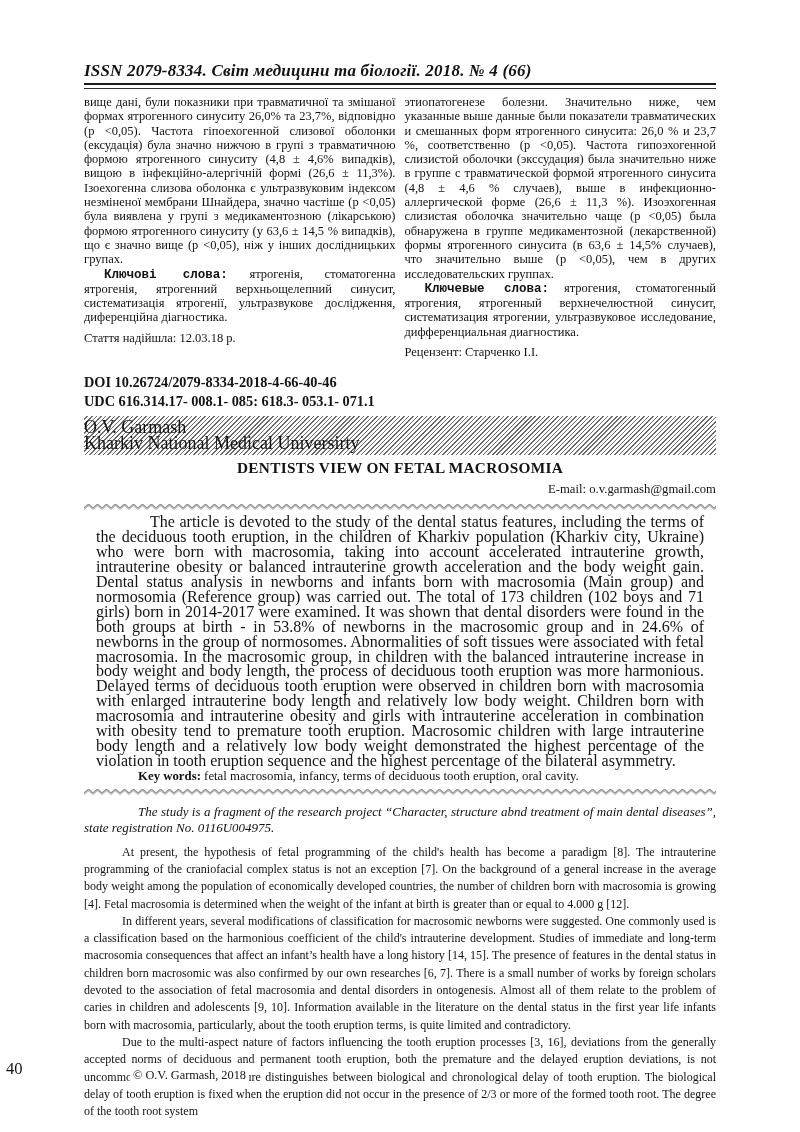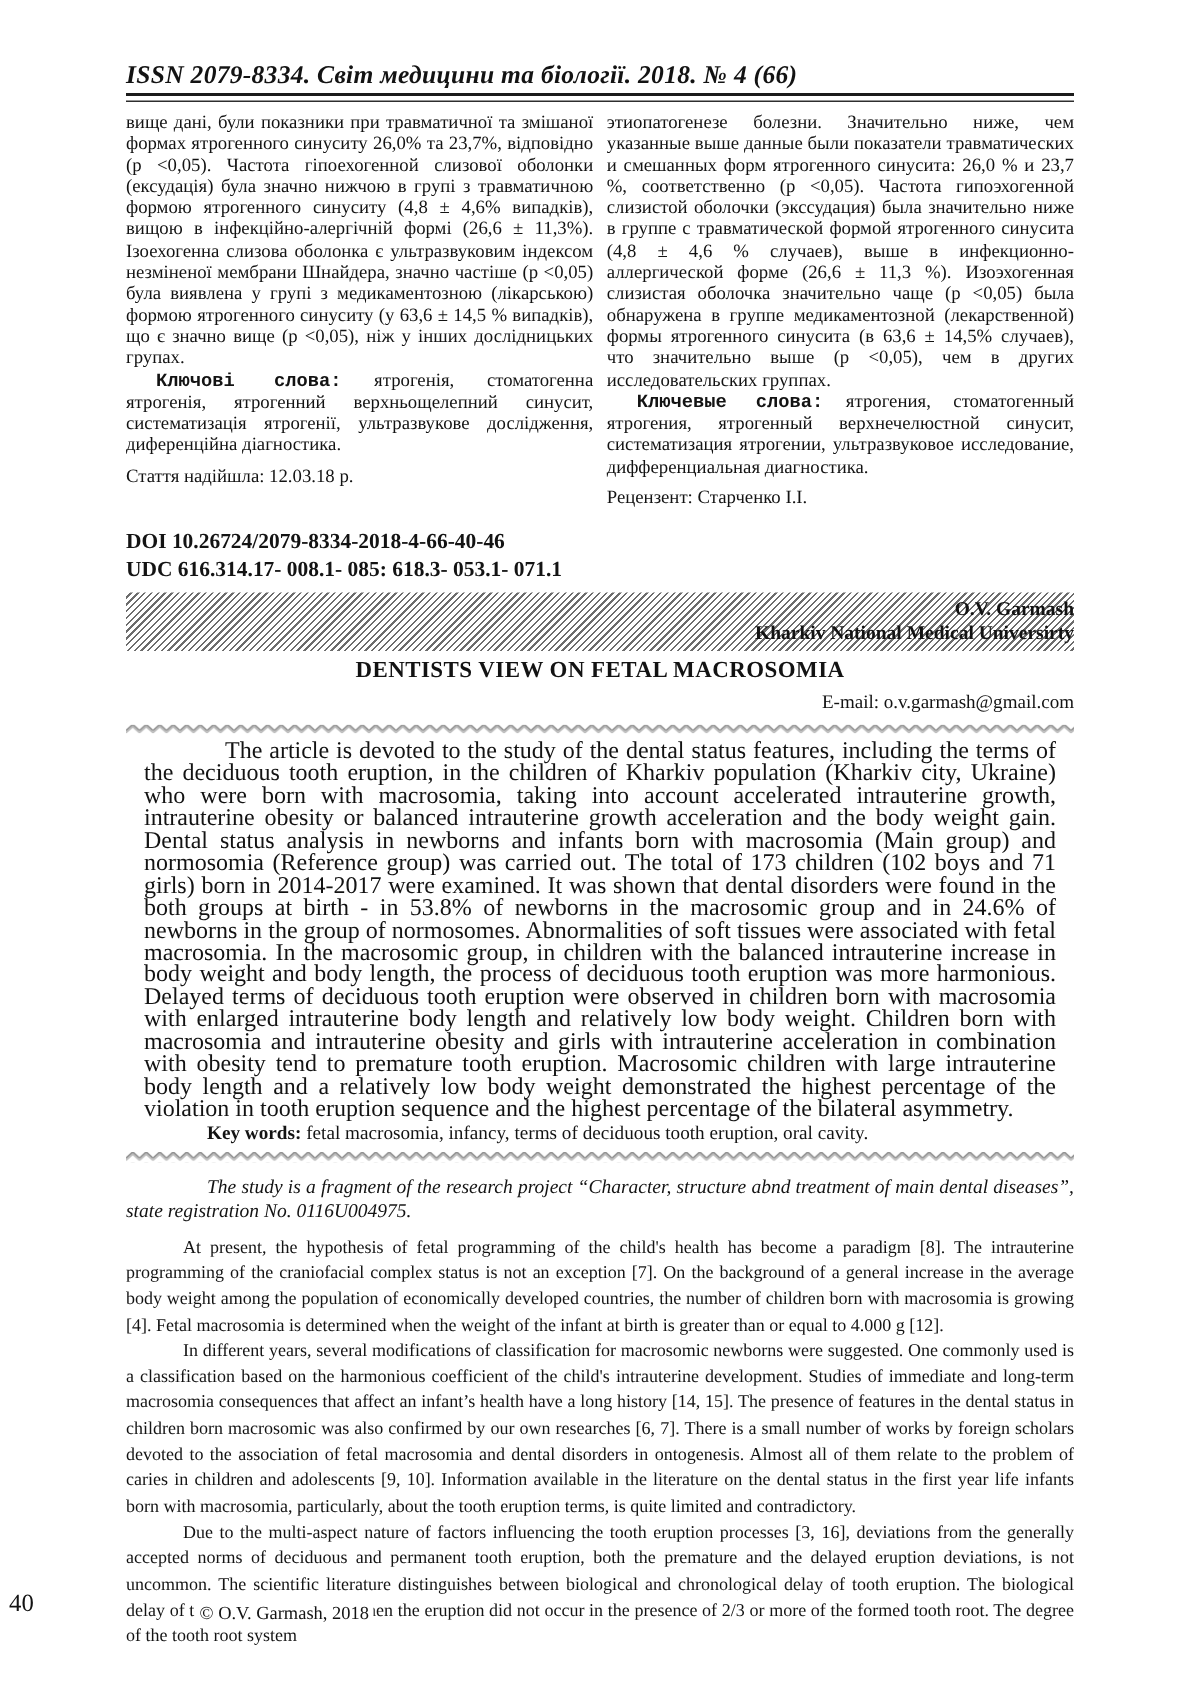--- a/index.html
+++ b/index.html
@@ -3,36 +3,36 @@
 <meta charset="utf-8">
 <style>
   html,body{margin:0;padding:0;}
   body{
     width:800px;height:1132px;
     background:#ffffff;color:#131313;
     font-family:"Liberation Serif", serif;
     overflow:hidden;position:relative;
   }
   .page{position:absolute;top:0;left:0;width:800px;height:1124px;
-    padding:40px 84px 0;box-sizing:border-box;}
+    padding:61px 84px 0;box-sizing:border-box;}
 
   .journal-line{font-style:italic;font-weight:bold;font-size:17px;line-height:20px;margin:0;letter-spacing:.2px;}
   .header-rule{height:3px;border-top:2.4px solid #1b1b1b;border-bottom:1px solid #2e2e2e;margin-top:2px;}
 
   .cols{display:flex;gap:9px;margin-top:6px;font-size:12.5px;line-height:14.3px;text-align:justify;}
   .col{flex:1;min-width:0;}
   .col p{margin:0;}
   .kw{text-indent:20px;}
   .kw b{font-weight:bold;font-family:Liberation Mono, monospace;}
   .sub-line{text-align:left;margin-top:6px !important;padding-right:12px;text-indent:0;}
 
   .meta-block{margin-top:14px;font-weight:bold;font-size:14.3px;line-height:19px;}
   .meta-block p{margin:0;}
 
-  .authors-box{margin-top:5px;text-align:right;font-weight:bold;font-size:13px;line-height:16px;
+  .authors-box{margin-top:5px;text-align:left;font-weight:normal;font-size:18px;line-height:16px;
     padding:3px 0 4px;
     background:repeating-linear-gradient(135deg,#ffffff 0 2.1px,#6c6c6c 2.1px 3.2px);}
   .authors-box div{margin:0;}
 
   .article-title{margin:4px 0 0;text-align:center;font-size:15.3px;font-weight:bold;letter-spacing:.3px;}
   .email-line{margin:5px 0 0;text-align:right;font-size:12.7px;}
 
   .zigzag{display:block;margin-top:7px;}
   .zigzag.second{margin-top:5px;}
 

